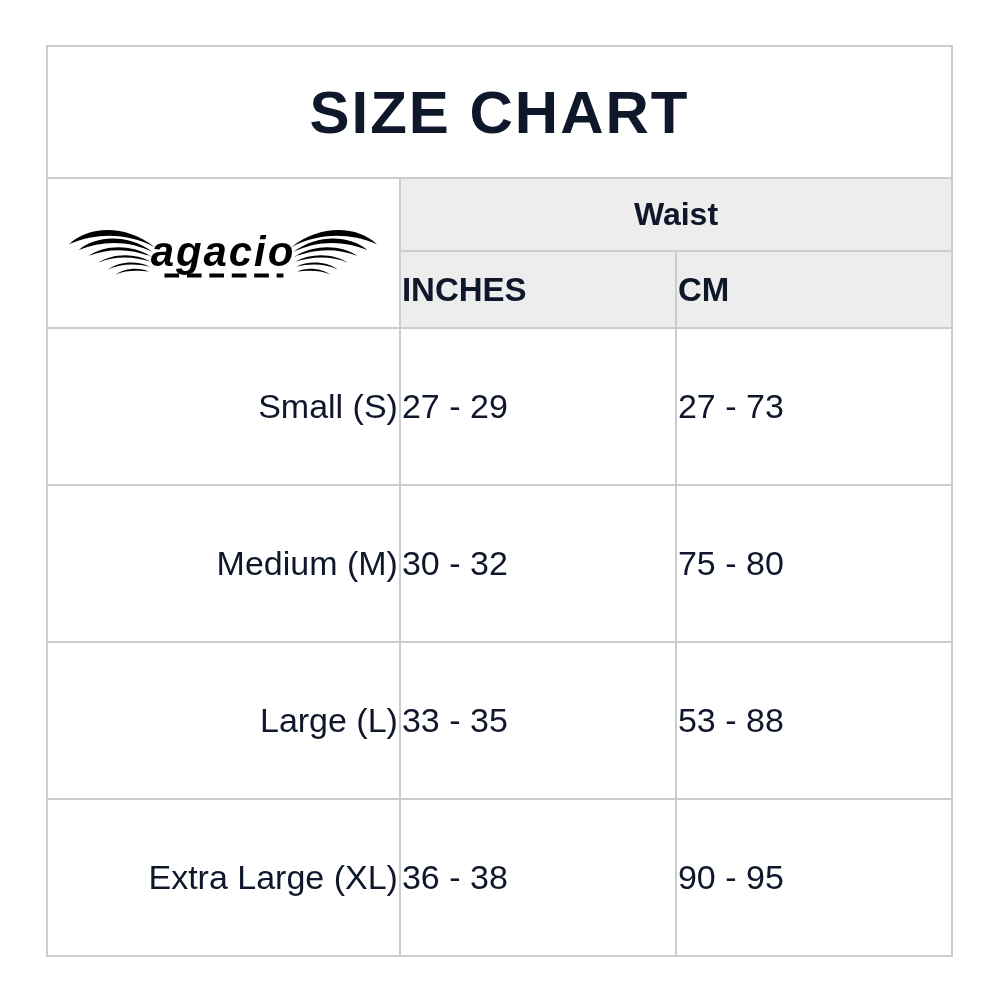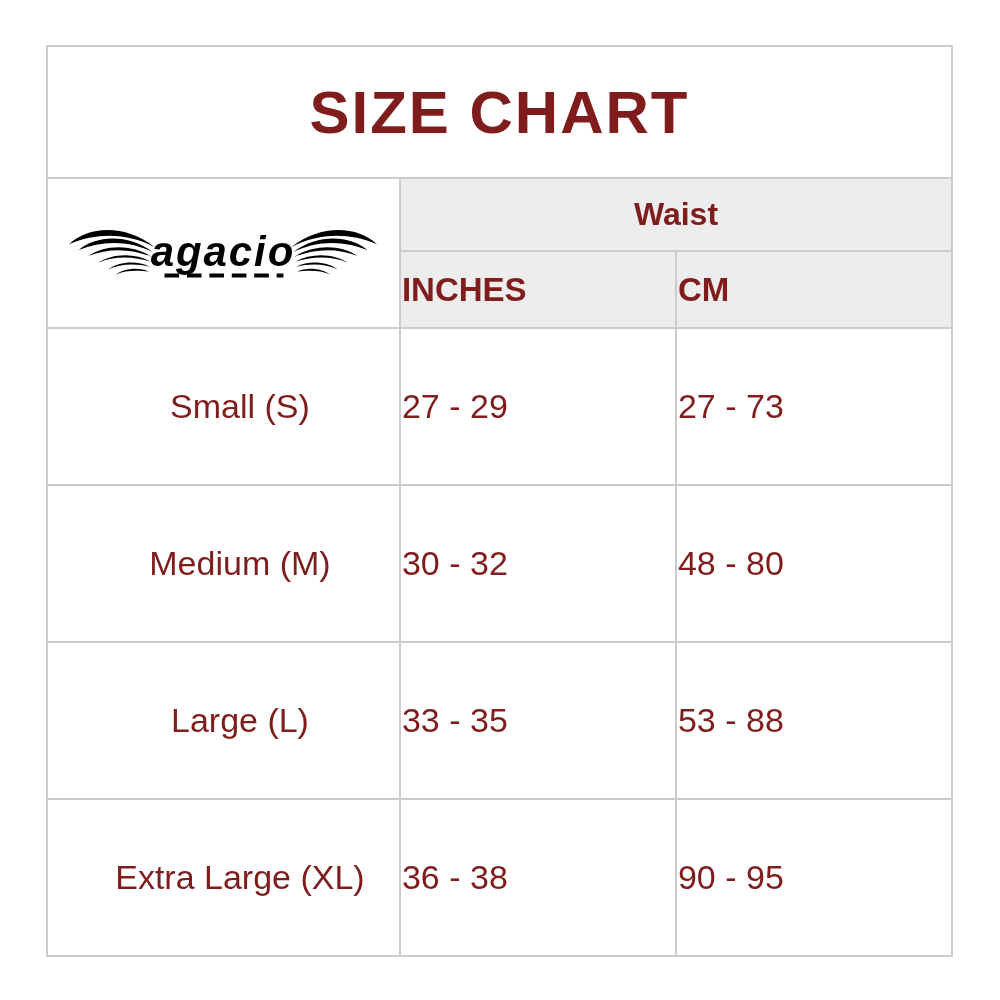--- a/index.html
+++ b/index.html
@@ -17,21 +17,21 @@
     width: 907px;
   }
   table.size-chart {
     border-collapse: collapse;
     width: 100%;
     table-layout: fixed;
     background: #ffffff;
   }
   table.size-chart td {
     border: 2px solid #cccccc;
-    color: #7f1d1d;
+    color: #0f172a;
     overflow: hidden;
   }
   col.c-size   { width: 39%; }
   col.c-inches { width: 30.5%; }
   col.c-cm     { width: 30.5%; }
 
   td.title-cell {
     height: 128px;
     text-align: center;
     vertical-align: middle;
@@ -57,21 +57,21 @@
   td.colhead-cell {
     height: 73px;
     background: #ededed;
     vertical-align: middle;
     font-size: 33px;
     font-weight: bold;
   }
   td.size-cell {
     height: 153px;
     padding-left: 34px;
-    text-align: center;
+    text-align: right;
     vertical-align: middle;
     font-size: 34px;
   }
   td.val-cell {
     text-align: left;
     vertical-align: middle;
     font-size: 34px;
   }
   svg.logo { display: block; margin: 0 auto; }
 </style>
@@ -120,21 +120,21 @@
 
     <tr>
       <td class="size-cell">Small (S)</td>
       <td class="val-cell">27 - 29</td>
       <td class="val-cell">27 - 73</td>
     </tr>
 
     <tr>
       <td class="size-cell">Medium (M)</td>
       <td class="val-cell">30 - 32</td>
-      <td class="val-cell">48 - 80</td>
+      <td class="val-cell">75 - 80</td>
     </tr>
 
     <tr>
       <td class="size-cell">Large (L)</td>
       <td class="val-cell">33 - 35</td>
       <td class="val-cell">53 - 88</td>
     </tr>
 
     <tr>
       <td class="size-cell">Extra Large (XL)</td>

